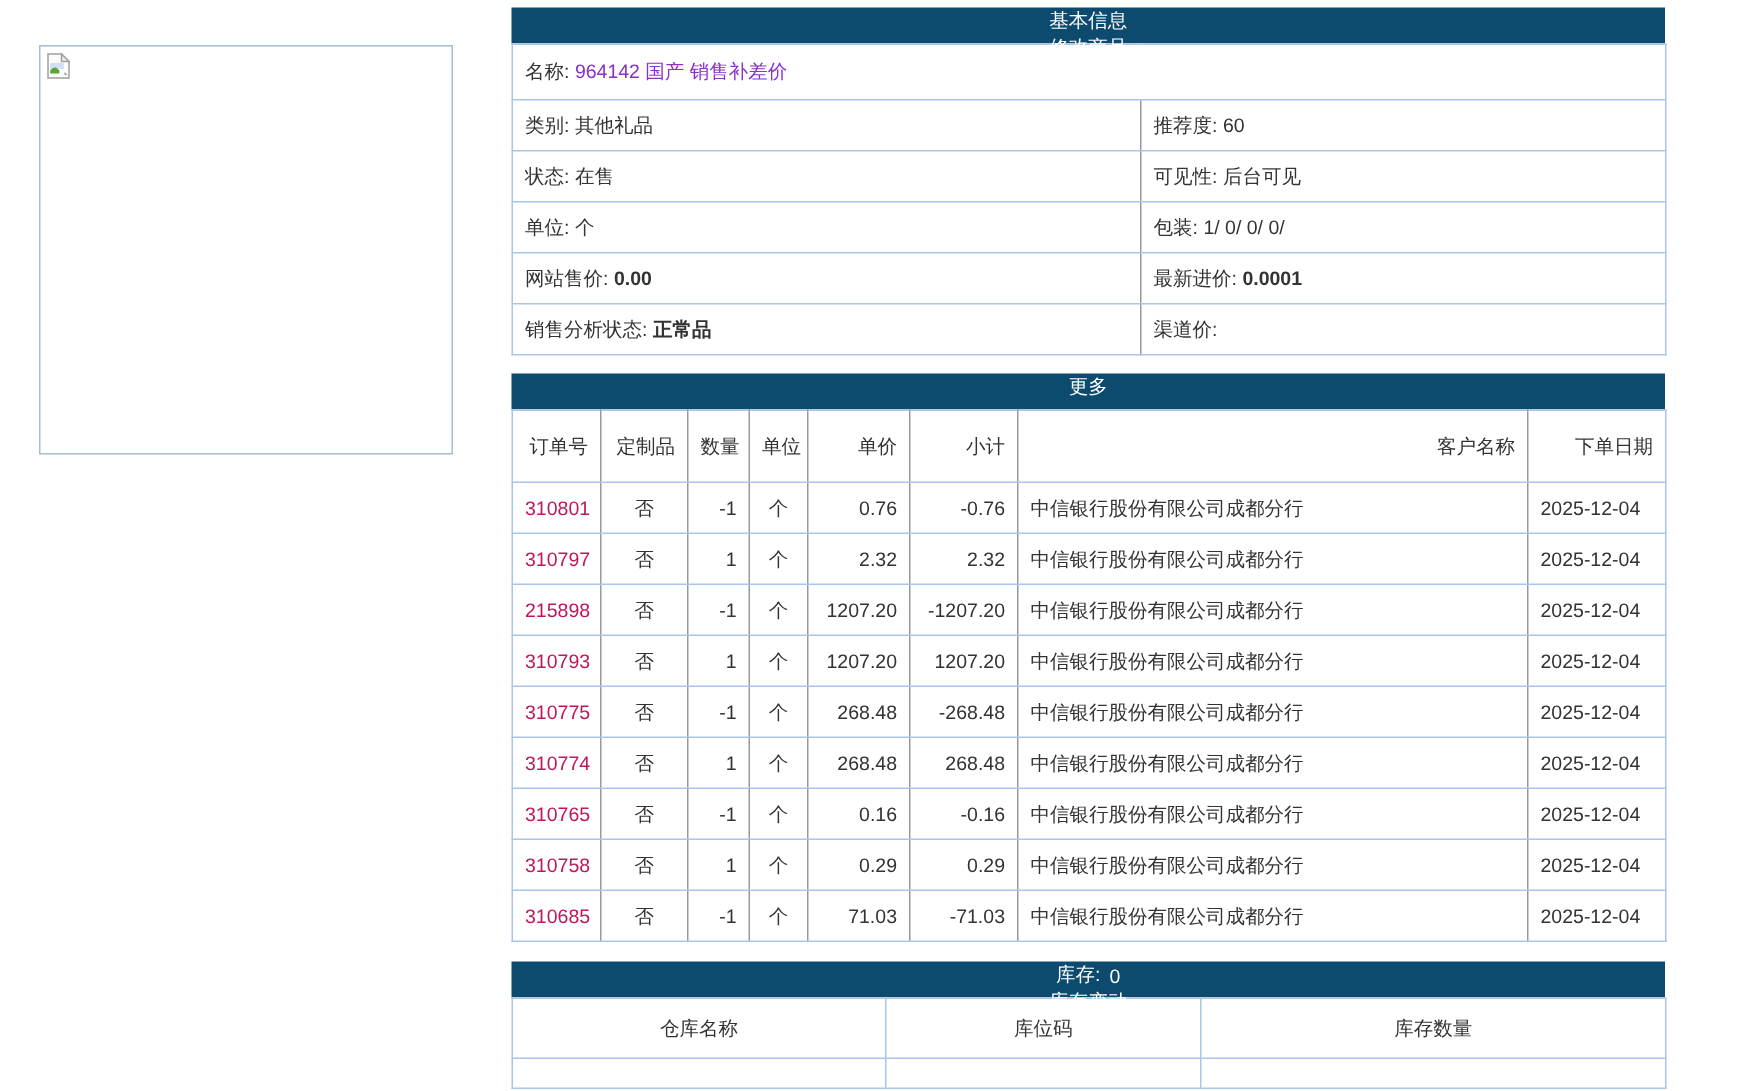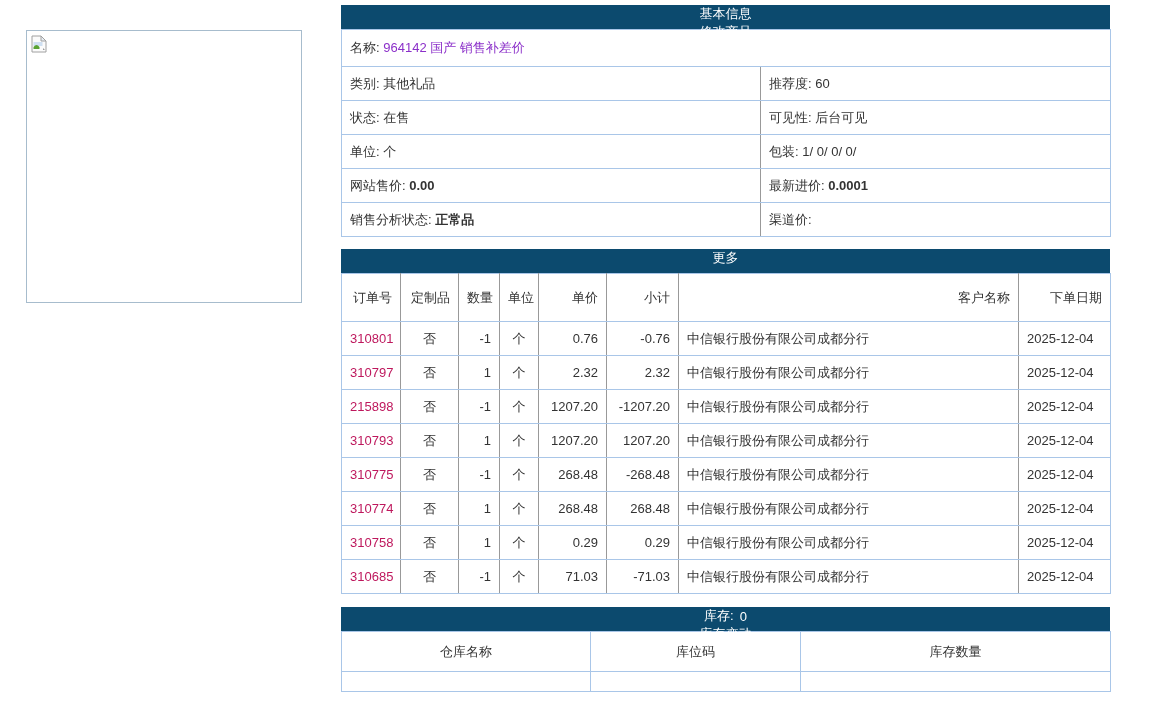--- a/index.html
+++ b/index.html
@@ -237,20 +237,30 @@
             <td class="c-left"><a class="order-link">310774</a></td>
             <td class="c-center">否</td>
             <td class="c-right">1</td>
             <td class="c-center">个</td>
             <td class="c-right">268.48</td>
             <td class="c-right">268.48</td>
             <td class="c-left">中信银行股份有限公司成都分行</td>
             <td class="c-left">2025-12-04</td>
           </tr>
           <tr>
+            <td class="c-left"><a class="order-link">310765</a></td>
+            <td class="c-center">否</td>
+            <td class="c-right">-1</td>
+            <td class="c-center">个</td>
+            <td class="c-right">0.16</td>
+            <td class="c-right">-0.16</td>
+            <td class="c-left">中信银行股份有限公司成都分行</td>
+            <td class="c-left">2025-12-04</td>
+          </tr>
+          <tr>
             <td class="c-left"><a class="order-link">310758</a></td>
             <td class="c-center">否</td>
             <td class="c-right">1</td>
             <td class="c-center">个</td>
             <td class="c-right">0.29</td>
             <td class="c-right">0.29</td>
             <td class="c-left">中信银行股份有限公司成都分行</td>
             <td class="c-left">2025-12-04</td>
           </tr>
           <tr>

